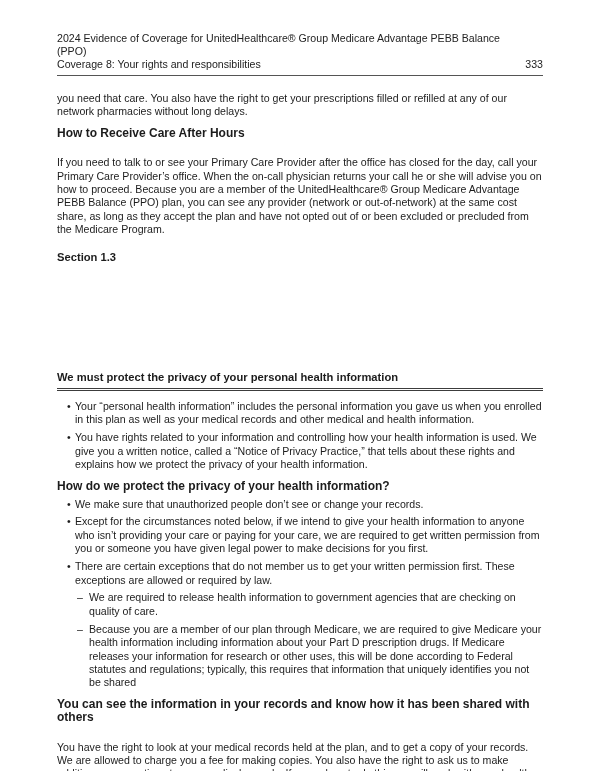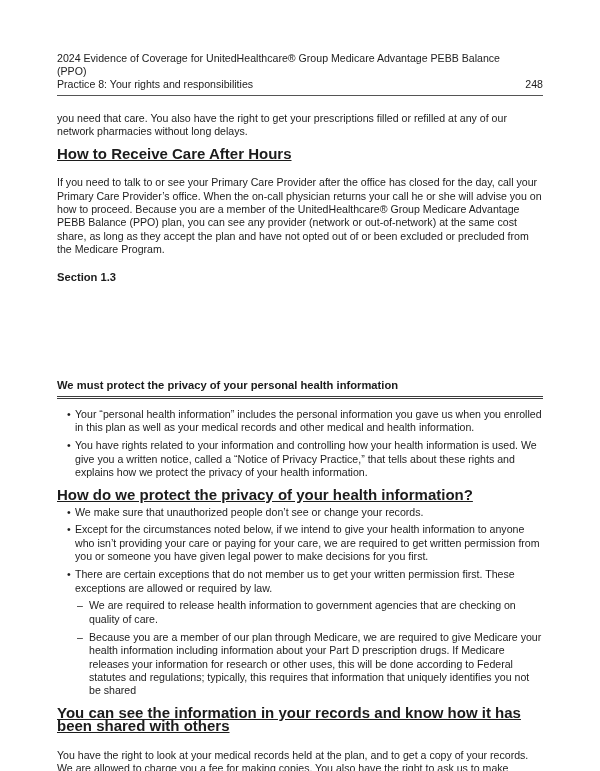--- a/index.html
+++ b/index.html
@@ -8,69 +8,69 @@
     width: 600px;
     height: 771px;
     font-family: "Liberation Sans", "DejaVu Sans", sans-serif;
     color: #1c1c1c;
     overflow: hidden;
   }
   .page {
     width: 600px;
     height: 655px;
     background: #ffffff;
-    padding: 52px 57px 20px 57px;
+    padding: 32px 57px 20px 57px;
   }
   
   .doc-header { font-size: 10.6px; line-height: 13px; color: #222; }
   .hdr-title-line { white-space: normal; }
   .hdr-row {
     display: flex;
     justify-content: space-between;
     align-items: flex-end;
   }
   .hdr-rule {
     border: none;
     border-top: 1.4px solid #555;
     margin-top: 4px;
   }
   
   .content { margin-top: 9px; font-size: 10.6px; line-height: 13.4px; color: #1c1c1c; }
   p.para { margin: 16px 0 6px; }
-  .bold-heading { font-weight: bold; font-size: 15px; margin: 8px 0 4px; text-decoration: underline; }
+  .bold-heading { font-weight: bold; font-size: 12px; margin: 8px 0 4px; }
   .section-heading {
     display: flex;
     font-weight: bold;
     font-size: 11.2px;
     margin: 14px 0 9px;
     border-bottom: 3px double #3c3c3c;
     padding-bottom: 4px;
     flex-direction: column;
   }
   .section-label { flex: 0 0 108px; }
-  .section-title { flex: 1; }
+  .section-title { flex: 1; margin-top: 12px; }
   .list-item { display: flex; margin: 4.5px 0; }
   .list-item .marker { flex: 0 0 auto; }
   .list-item .item-text { flex: 1; }
   .list-item.bullet { padding-left: 10px; }
   .list-item.bullet .marker { width: 8px; }
   .list-item.dash { padding-left: 20px; }
   .list-item.dash .marker { width: 12px; }
 </style>
 </head>
 <body>
 
 <div class="page">
 
   <header class="doc-header">
     <div class="hdr-title-line">2024 Evidence of Coverage for UnitedHealthcare® Group Medicare Advantage PEBB Balance</div>
     <div class="hdr-title-line">(PPO)</div>
     <div class="hdr-row">
-      <span>Practice 8: Your rights and responsibilities</span>
-      <span>248</span>
+      <span>Coverage 8: Your rights and responsibilities</span>
+      <span>333</span>
     </div>
     <hr class="hdr-rule">
   </header>
 
   <main class="content">
 
     <p class="para">you need that care.  You also have the right to get your prescriptions filled or refilled at any of our network pharmacies without long delays.</p>
 
     <h3 class="bold-heading">How to Receive Care After Hours</h3>
 

